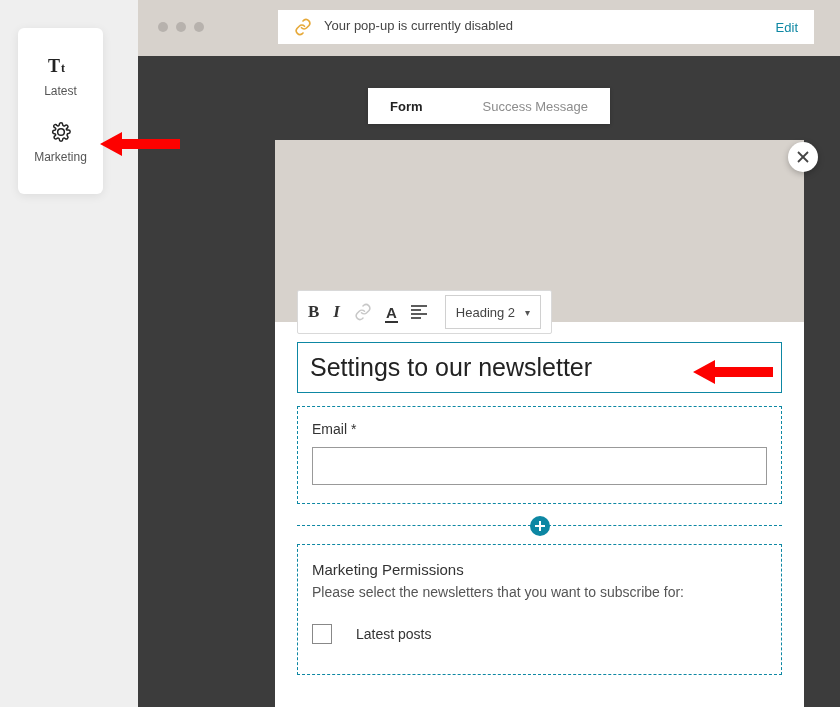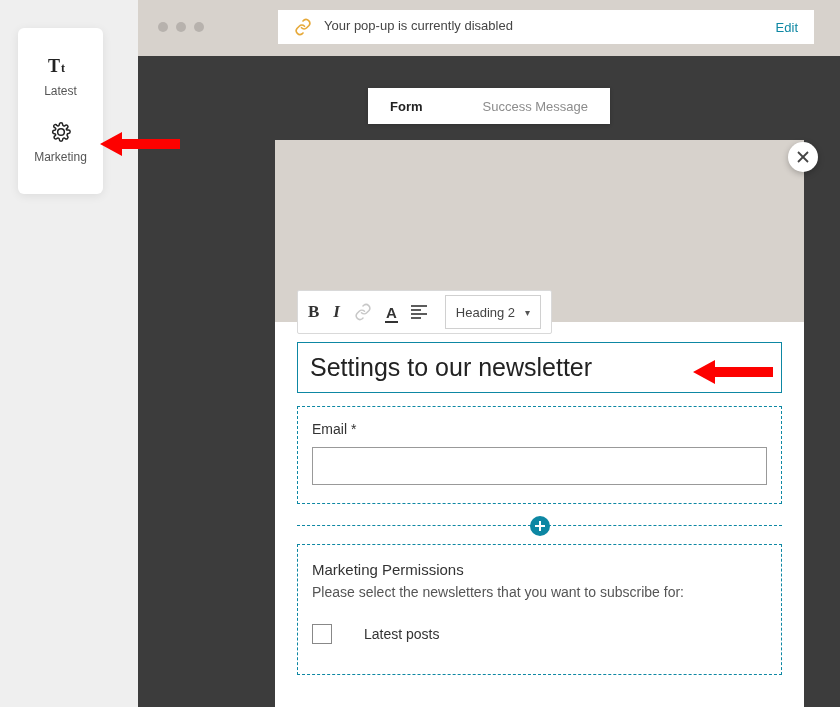--- a/index.html
+++ b/index.html
@@ -148,21 +148,21 @@
     font-size: 14px; cursor:pointer; font-weight:700;
   }
 
   
   .perm-block {
     position: absolute; left: 22px; right: 22px; top: 222px;
     border: 1px dashed #0d87a3; padding: 16px 14px 30px 14px;
   }
   .perm-title { font-size: 15px; color: #333; margin-bottom: 4px; }
   .perm-desc { font-size: 14px; color: #555; line-height: 1.45; }
-  .check-row { display:flex; align-items:center; gap: 32px; margin-top: 22px; }
+  .check-row { display:flex; align-items:center; gap: 24px; margin-top: 22px; }
   .checkbox {
     width: 20px; height: 20px; border: 1px solid #888;
   }
   .check-label { font-size: 14px; color: #333; }
 
   
   .arrow {
     position: absolute;
     width: 80px; height: 28px;
     pointer-events: none;

